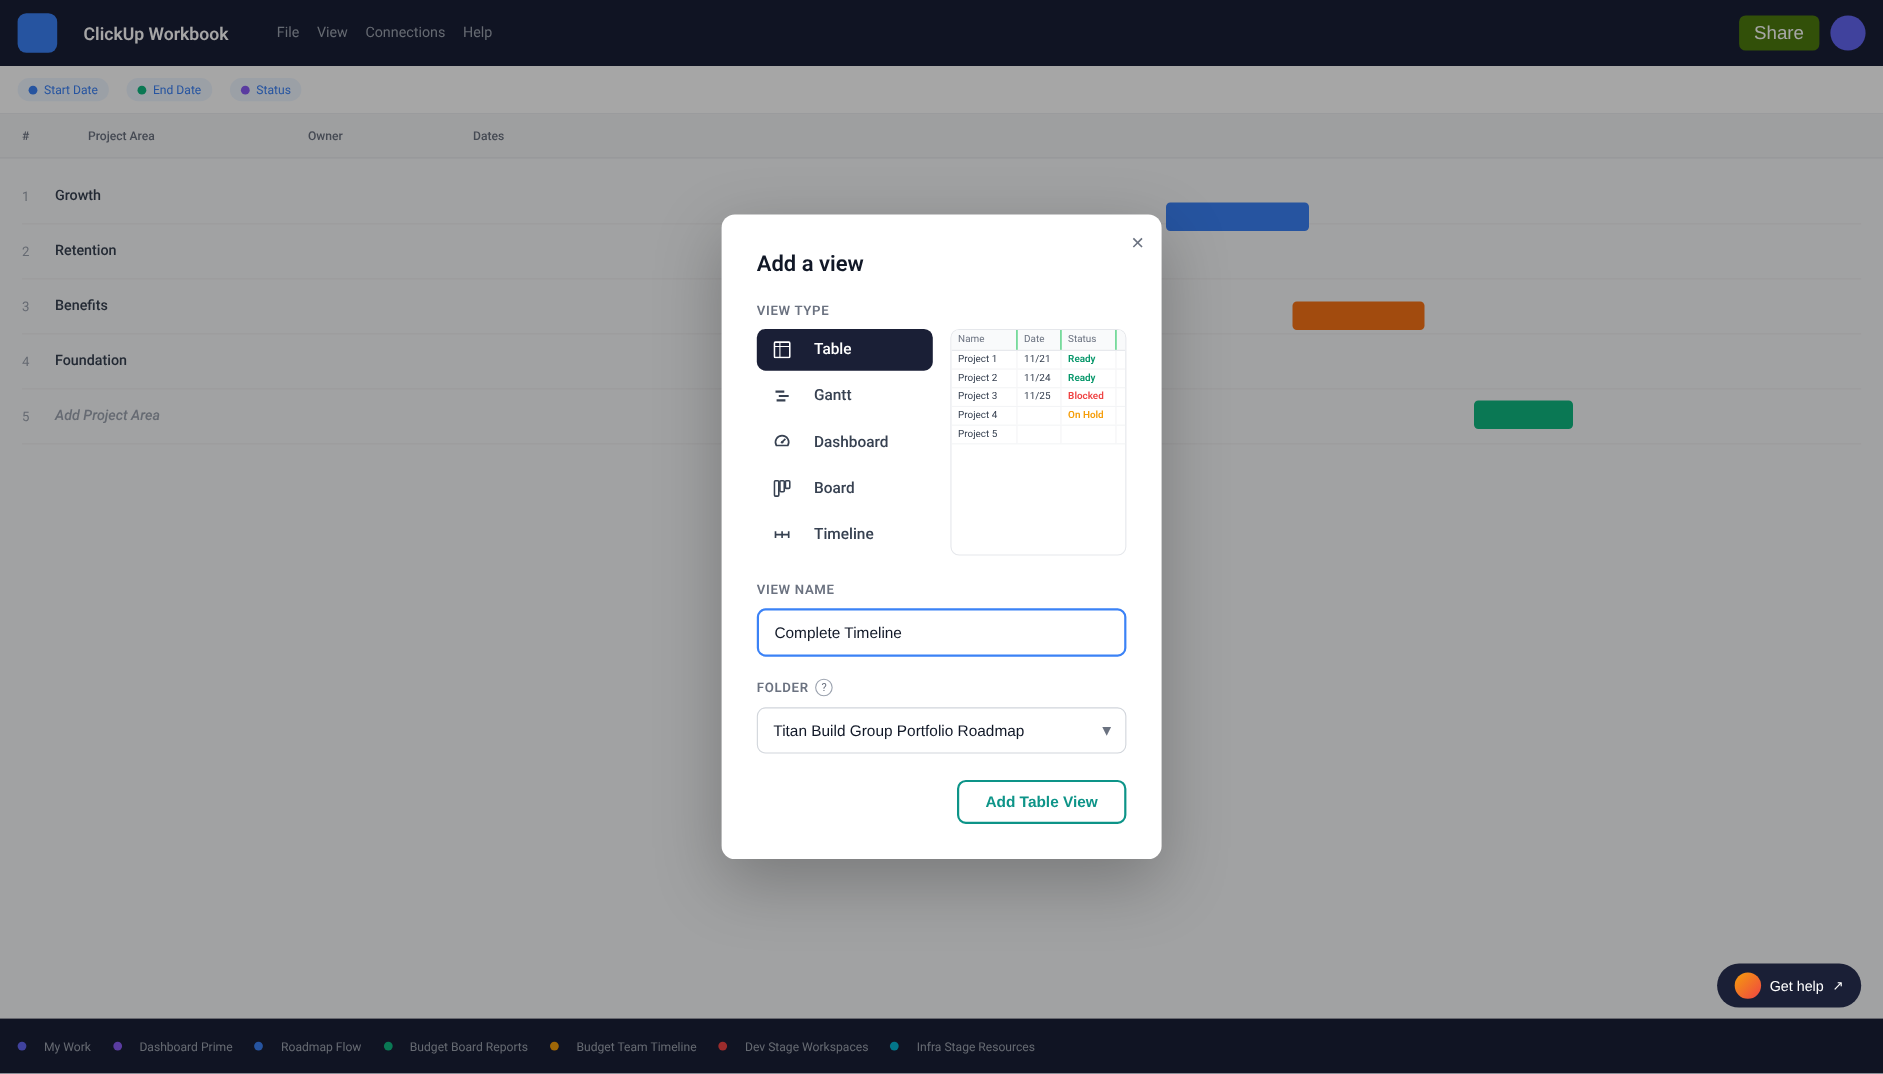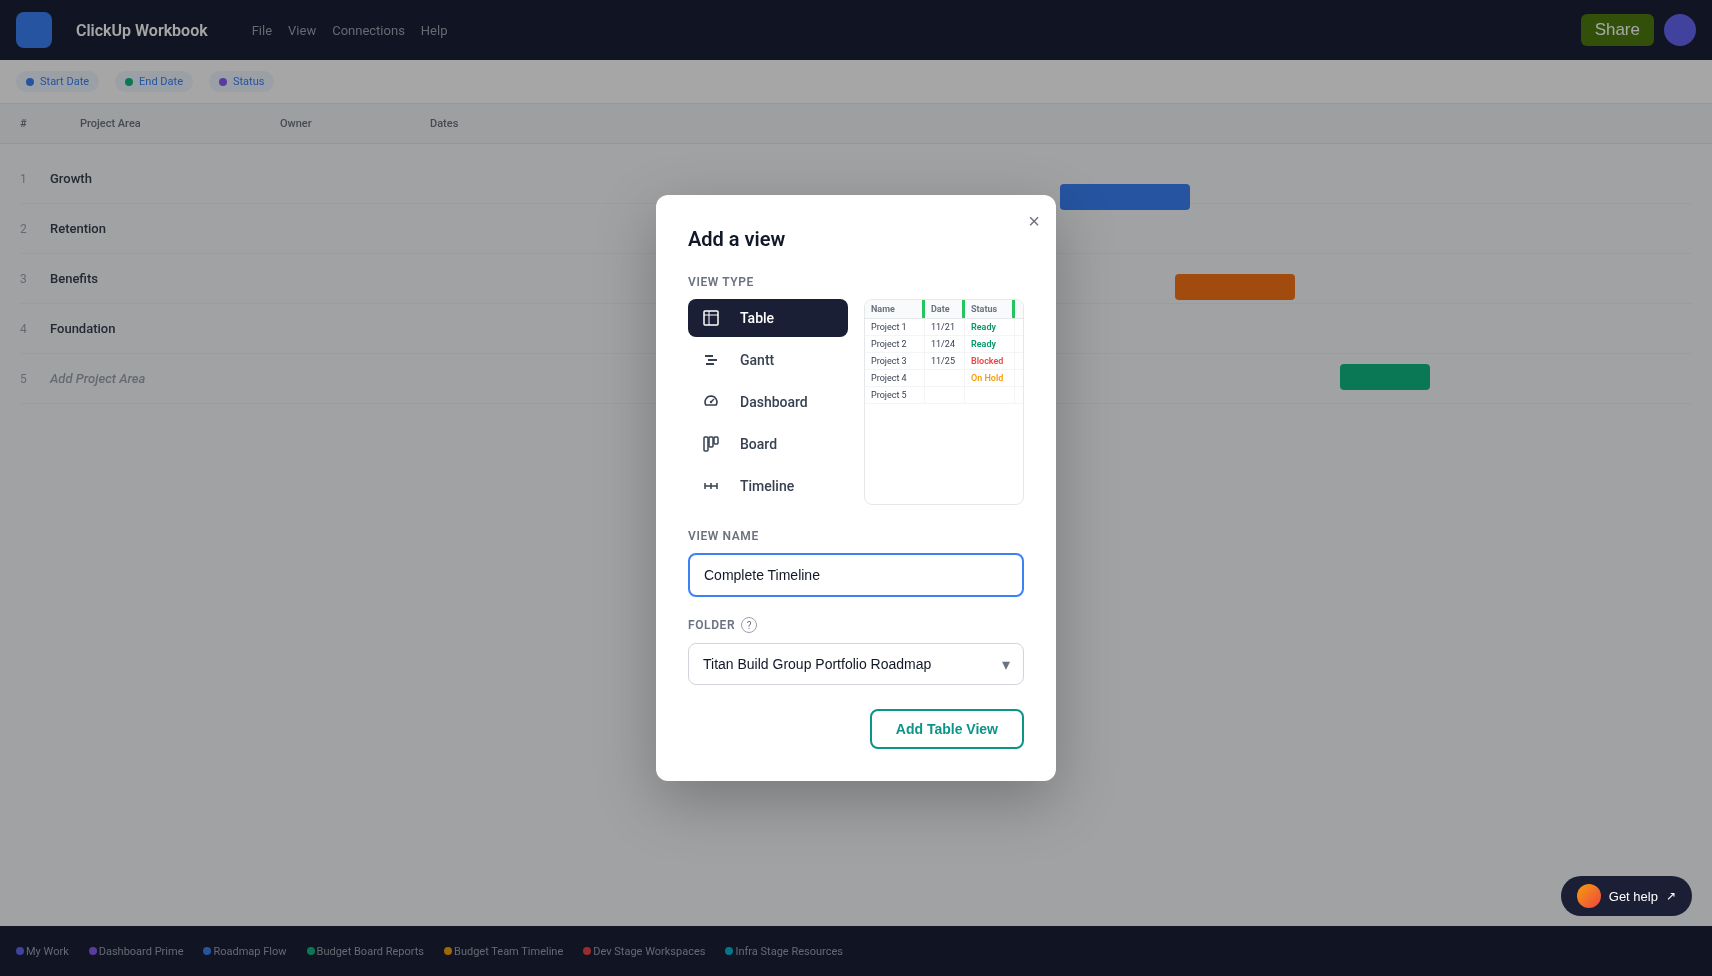--- a/index.html
+++ b/index.html
@@ -165,21 +165,21 @@
       display: flex;
       align-items: center;
       padding: 0 16px;
       gap: 20px;
       z-index: 1;
     }
 
     .bottom-tab {
       display: flex;
       align-items: center;
-      gap: 2px;
+      gap: 16px;
       color: #9ca3af;
       font-size: 11px;
     }
 
     .bottom-tab-dot {
       width: 8px; height: 8px;
       border-radius: 50%;
       background: #6366f1;
     }
 
@@ -280,23 +280,23 @@
 
     .preview-header {
       display: grid;
       grid-template-columns: 60px 40px 50px;
       background: #f9fafb;
       border-bottom: 1px solid #e5e7eb;
     }
 
     .preview-header-cell {
       padding: 4px 6px;
-      font-weight: 700;
+      font-weight: 400;
       color: #6b7280;
-      border-right: 3px solid #22c55e;
+      border-right: 1px solid #22c55e;
     }
 
     .preview-row {
       display: grid;
       grid-template-columns: 60px 40px 50px;
       border-bottom: 1px solid #f3f4f6;
     }
 
     .preview-cell {
       padding: 3px 6px;

